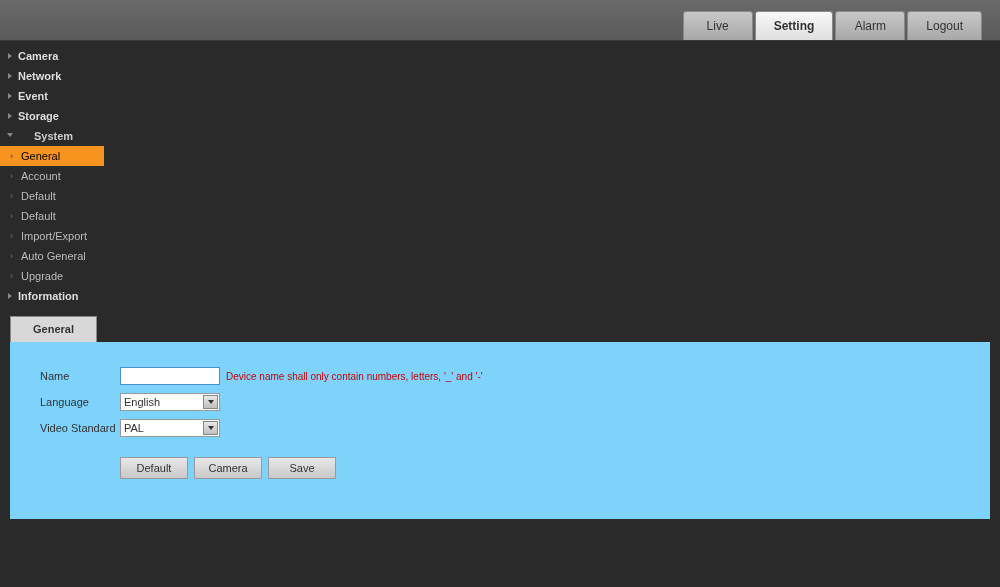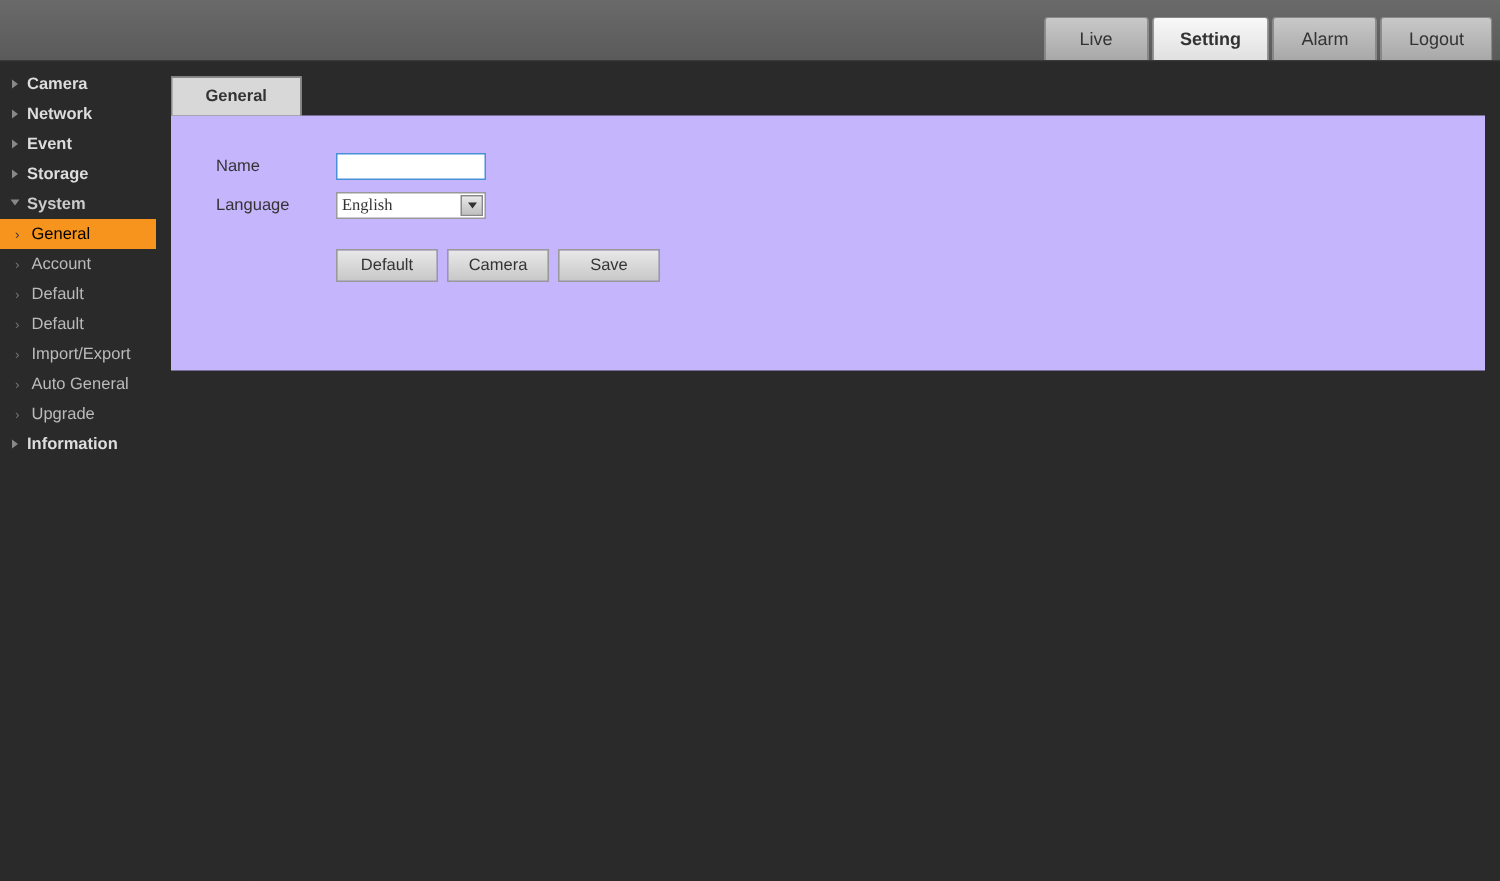--- a/index.html
+++ b/index.html
@@ -1,46 +1,46 @@
 <!DOCTYPE html>
 <html><head>
   <meta charset="utf-8">
   <style>
     * { margin: 0; padding: 0; box-sizing: border-box; font-family: Arial, sans-serif; }
     body { background: #2a2a2a; width: 1000px; height: 587px; overflow: hidden; }
     
-    .top-bar { height: 41px; background: linear-gradient(to bottom, #6a6a6a, #5a5a5a); border-bottom: 1px solid #3a3a3a; display: flex; justify-content: flex-end; align-items: flex-end; padding-right: 5px; }
+    .top-bar { height: 41px; background: linear-gradient(to bottom, #6a6a6a, #5a5a5a); border-bottom: 1px solid #3a3a3a; display: flex; justify-content: flex-end; align-items: flex-end; padding-right: 18px; }
     .top-tab { padding: 7px 18px; background: linear-gradient(to bottom, #c8c8c8, #a8a8a8); border: 1px solid #888; border-bottom: none; margin-left: 2px; font-size: 12px; color: #333; cursor: pointer; border-radius: 3px 3px 0 0; min-width: 70px; text-align: center; }
     .top-tab.active { background: linear-gradient(to bottom, #f8f8f8, #e0e0e0); font-weight: bold; }
     
-    .main-area { display: flex; height: calc(100% - 41px); }
+    .main-area { display: flex; height: calc(100% - 41px); flex-direction: column; }
     
     .sidebar { width: 104px; background: #2a2a2a; padding-top: 5px; }
     .side-item { display: flex; align-items: center; padding: 4px 6px; font-size: 11px; color: #ddd; cursor: pointer; }
     .side-item.main { font-weight: bold; }
-    .side-item.main.expanded { color: #ccc; }
+    .side-item.main.expanded { color: #ccc; gap: 16px; }
     .side-item .arrow { width: 8px; height: 8px; margin-right: 4px; display: inline-flex; align-items: center; justify-content: center; }
     .side-item.main .arrow::before { content: ""; border-left: 4px solid #888; border-top: 3px solid transparent; border-bottom: 3px solid transparent; display: block; }
     .side-item.main.expanded .arrow::before { border-left: 3px solid transparent; border-right: 3px solid transparent; border-top: 4px solid #888; }
     .side-sub { display: flex; align-items: center; padding: 4px 6px 4px 10px; font-size: 11px; color: #bbb; cursor: pointer; }
     .side-sub .sub-arrow { width: 8px; margin-right: 3px; color: #777; font-size: 9px; }
     .side-sub.active { background: #f7941d; color: #000; }
     .side-sub.active .sub-arrow { color: #333; }
     
     .content { flex: 1; background: #2a2a2a; padding: 10px 10px 10px 10px; }
     .tab-strip { display: flex; height: 26px; }
     .content-tab { padding: 6px 22px; background: linear-gradient(to bottom, #c0c0c0, #a0a0a0); border: 1px solid #888; border-bottom: none; font-size: 11px; color: #333; cursor: pointer; margin-right: 1px; }
     .content-tab.active { background: #d8d8d8; font-weight: bold; }
     
-    .panel { background: #c4b5fd; padding: 25px 30px 40px 30px; min-height: 170px; }
+    .panel { background: #7dd3fc; padding: 25px 30px 40px 30px; min-height: 170px; }
     .form-row { display: flex; align-items: center; margin-bottom: 8px; font-size: 11px; color: #333; }
     .form-label { width: 80px; }
     .text-input { width: 100px; height: 18px; border: 1px solid #4a90d9; background: #fff; padding: 0 3px; font-size: 11px; }
     .select-wrap { position: relative; width: 100px; height: 18px; border: 1px solid #999; background: #fff; display: flex; align-items: center; padding: 0 3px; }
-    .select-val { font-size: 11px; flex: 1; font-family: Liberation Serif, serif; }
+    .select-val { font-size: 11px; flex: 1; }
     .select-btn { width: 15px; height: 14px; background: linear-gradient(to bottom, #e8e8e8, #c0c0c0); border: 1px solid #888; display: flex; align-items: center; justify-content: center; margin-right: -2px; }
     .select-btn::after { content: ""; border-left: 3px solid transparent; border-right: 3px solid transparent; border-top: 4px solid #333; }
     .hint { color: #cc0000; font-size: 10px; margin-left: 6px; }
     
     .btn-row { display: flex; gap: 6px; margin-top: 20px; margin-left: 80px; }
     .action-btn { width: 68px; height: 22px; background: linear-gradient(to bottom, #e8e8e8, #c8c8c8); border: 1px solid #999; font-size: 11px; color: #333; cursor: pointer; }
   </style>
 </head>
 <body>
 
@@ -108,25 +108,33 @@
   </div>
 
   <div class="content">
     <div class="tab-strip">
       <div class="content-tab active">General</div>
     </div>
     <div class="panel">
       <div class="form-row">
         <div class="form-label">Name</div>
         <input class="text-input" type="text" value="" style="">
+        <span class="hint">Device name shall only contain numbers, letters, '_' and '-'</span>
       </div>
       <div class="form-row">
         <div class="form-label">Language</div>
         <div class="select-wrap">
           <span class="select-val">English</span>
+          <span class="select-btn"></span>
+        </div>
+      </div>
+      <div class="form-row">
+        <div class="form-label">Video Standard</div>
+        <div class="select-wrap">
+          <span class="select-val">PAL</span>
           <span class="select-btn"></span>
         </div>
       </div>
       <div class="btn-row">
         <button class="action-btn">Default</button>
         <button class="action-btn">Camera</button>
         <button class="action-btn">Save</button>
       </div>
     </div>
   </div>

